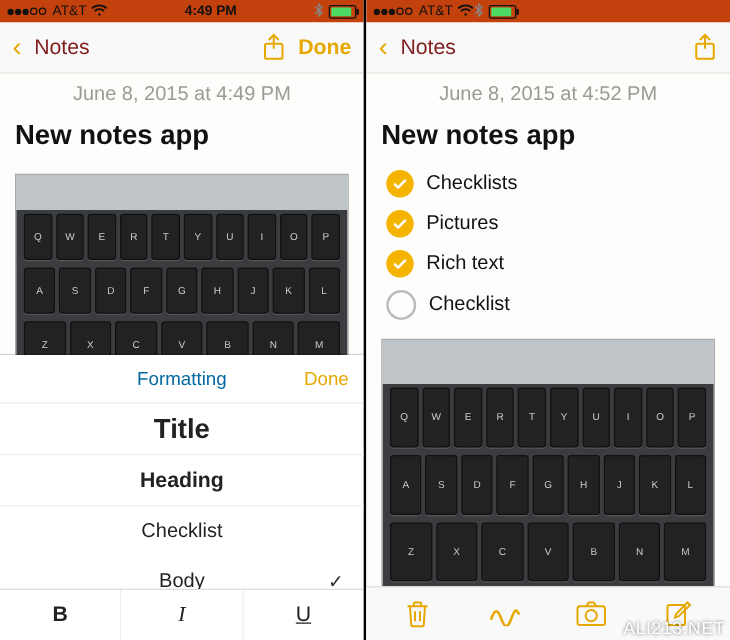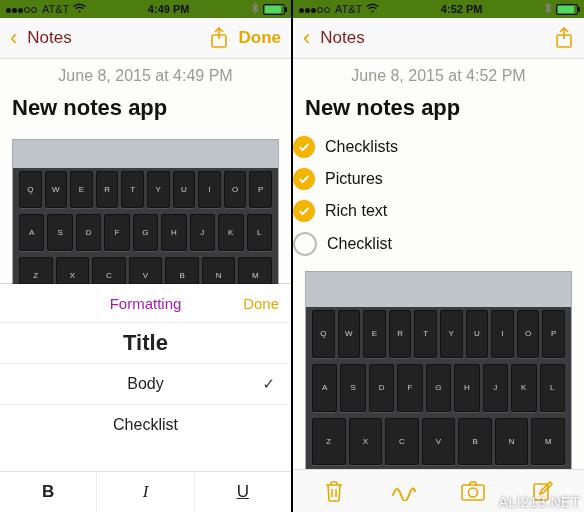--- a/index.html
+++ b/index.html
@@ -29,21 +29,21 @@
 
   
   .status {
     height: 18px;
     display: flex;
     align-items: center;
     font-size: 11px;
     font-weight: 500;
     color: #111;
     padding: 0 6px;
-    background: #4d7c0f;
+    background: #c2410c;
   }
   .status .left, .status .right { display:flex; align-items:center; gap:4px; }
   .status .center { flex:1; text-align:center; font-weight:600; }
   .signal-dots span {
     display:inline-block;
     width:5px; height:5px;
     border-radius:50%;
     background:#111;
     margin-right:1px;
   }
@@ -92,21 +92,21 @@
     padding: 8px 0 4px;
   }
   .note-title {
     font-size:22px;
     font-weight:700;
     color:#111;
     padding: 6px 12px 10px;
   }
 
   
-  .checklist { padding: 0 0; }
+  .checklist { padding: 0 16px; }
   .check-item {
     display:flex;
     align-items:center;
     gap:10px;
     padding:5px 0;
     font-size:16px;
     color:#111;
   }
   .check-circle {
     width:22px; height:22px; border-radius:50%;
@@ -173,21 +173,21 @@
     display:flex;
     align-items:center;
     padding: 0 12px;
     border-bottom:1px solid #eee;
     position:relative;
   }
   .format-header .title {
     flex:1;
     text-align:center;
     font-size:15px;
-    color:#a21caf;
+    color:#0369a1;
     font-weight:500;
   }
   .format-header .done {
     color:#e6a800;
     font-size:15px;
     position:absolute;
     right:12px;
   }
   .format-list {
     flex:1;
@@ -370,26 +370,29 @@
 
     <div class="format-panel">
       <div class="format-header">
         <span class="title">Formatting</span>
         <span class="done">Done</span>
       </div>
       <div class="format-list" id="format-list">
           <div class="format-row title">
             <span>Title</span>
           </div>
+          <div class="format-row heading">
+            <span>Heading</span>
+          </div>
+          <div class="format-row checklist-row">
+            <span>Checklist</span>
+          </div>
           <div class="format-row ">
             <span>Body</span>
             <span class="check">✓</span>
-          </div>
-          <div class="format-row checklist-row">
-            <span>Checklist</span>
           </div>
         </div>
       <div class="format-toolbar">
         <div class="fbtn bold">B</div>
         <div class="fbtn italic">I</div>
         <div class="fbtn underline">U</div>
       </div>
     </div>
   </div>
 
@@ -399,21 +402,20 @@
         <span class="signal-dots">
           <span></span><span></span><span></span><span class="empty"></span><span class="empty"></span>
         </span>
         <span>AT&amp;T</span>
         <span class="wifi">
           <svg width="13" height="10" viewBox="0 0 13 10">
               <path d="M6.5 9.5a1 1 0 100-2 1 1 0 000 2zM3.3 6.3a4.5 4.5 0 016.4 0l1-1a6 6 0 00-8.5 0l1 1zM1.2 4.2a7.5 7.5 0 0110.6 0l1-1a9 9 0 00-12.7 0l1 1z" fill="#111"></path>
             </svg>
         </span>
       </div>
-      <div class="center">4:52 PM</div>
       <div class="right">
         <span>
           <svg width="8" height="12" viewBox="0 0 8 12">
               <path d="M3.5 0v4.6L1.2 2.3.5 3l2.8 3L.5 9l.7.7L3.5 7.4V12l4-4-2.5-2 2.5-2-4-4zm1 2.4L5.9 4 4.5 5.1V2.4zm0 7.2V6.9L5.9 8 4.5 9.6z" fill="#888"></path>
             </svg>
         </span>
         <span class="battery">
             <span class="fill"></span>
           </span>
       </div>

